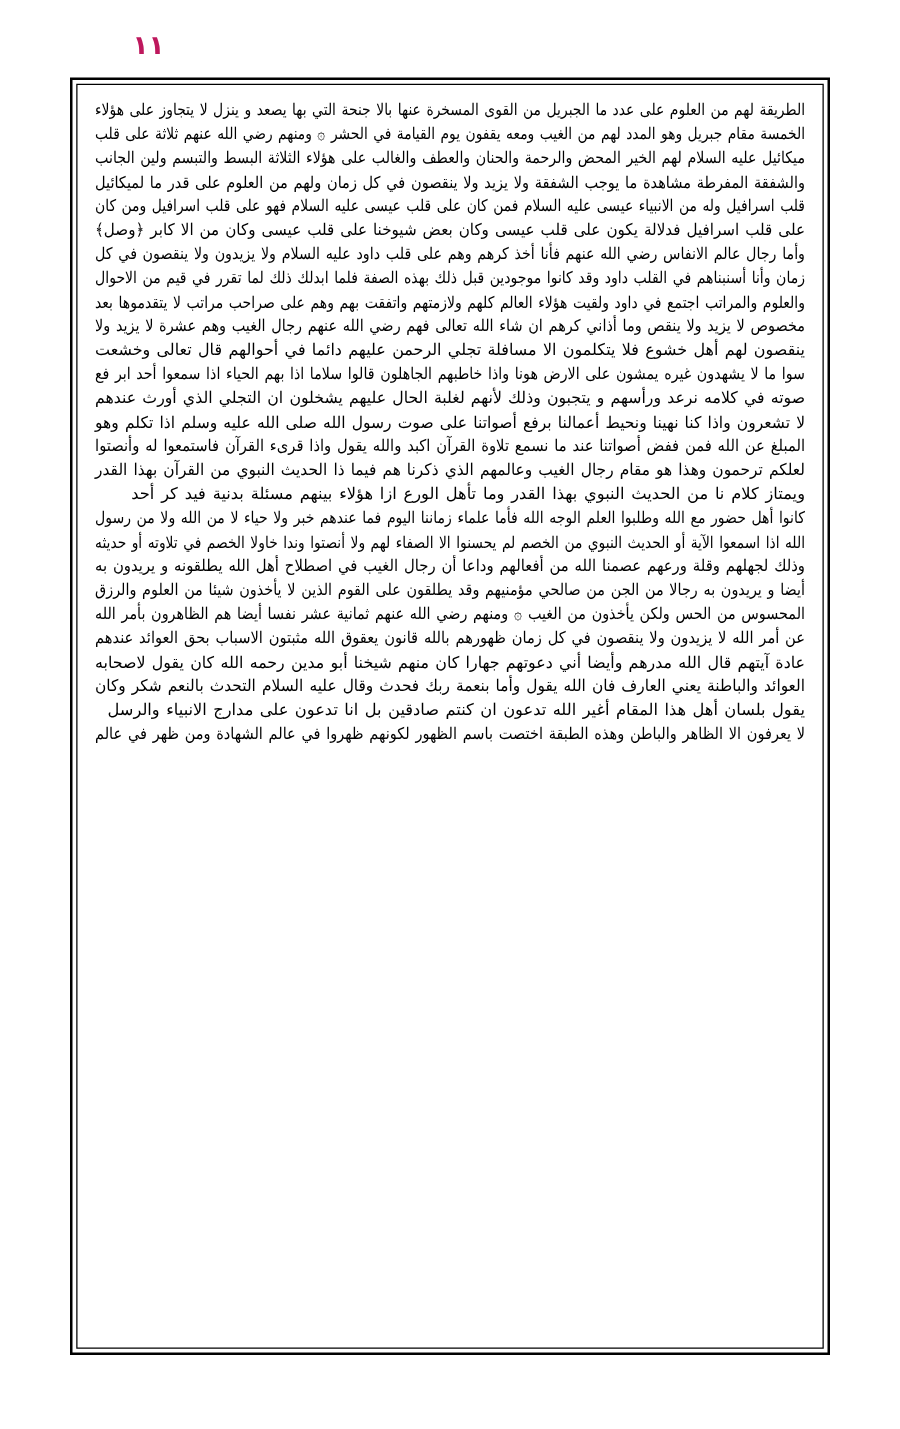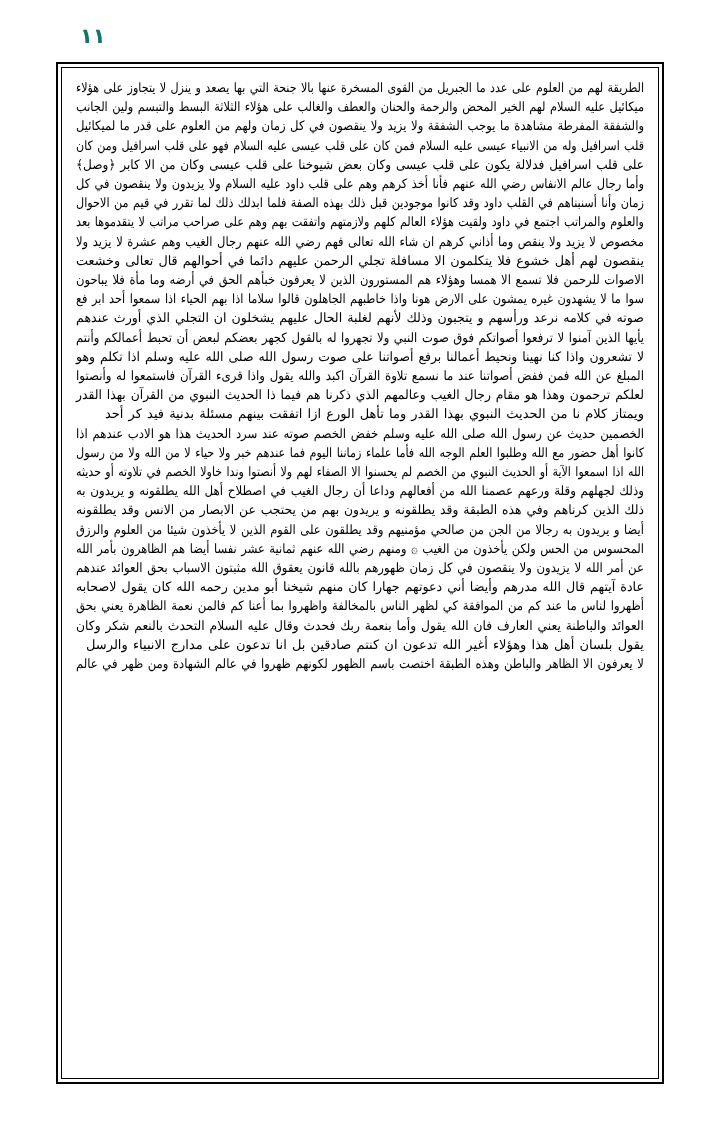--- a/index.html
+++ b/index.html
@@ -22,26 +22,26 @@
     position: relative;
     box-sizing: border-box;
     padding: 0;
     background: #ffffff;
   }
 
   
   .page-number {
     position: absolute;
     top: 24px;
-    left: 80px;
+    left: 106px;
     font-size: 21px;
     font-weight: bold;
     letter-spacing: 1px;
     direction: rtl;
-    color: #0f766e;
+    color: #be185d;
     text-align: right;
   }
 
   
   .frame-outer {
     position: absolute;
     top: 62px;
     left: 56px;
     width: 608px;
     height: 1022px;
@@ -99,45 +99,41 @@
 <div class="page">
 
   <div class="page-number">١١</div>
 
   <div class="frame-outer">
     <div class="frame-inner"></div>
   </div>
 
   <div class="text-body" id="body-text">
       <div class="line"><span style="white-space: nowrap; display: inline-block; width: 664px; transform-origin: right center; transform: scaleX(0.8554);">الطريقة لهم من العلوم على عدد ما الجبريل من القوى المسخرة عنها بالا جنحة التي بها يصعد و ينزل لا يتجاوز على هؤلاء</span></div>
+      <div class="line"><span style="white-space: nowrap; display: inline-block; width: 668px; transform-origin: right center; transform: scaleX(0.8503);">الخمسة مقام جبريل وهو المدد لهم من الغيب ومعه يقفون يوم القيامة في الحشر ۞ ومنهم رضي الله عنهم ثلاثة على قلب</span></div>
       <div class="line"><span style="white-space: nowrap; display: inline-block; width: 650px; transform-origin: right center; transform: scaleX(0.8738);">ميكائيل عليه السلام لهم الخير المحض والرحمة والحنان والعطف والغالب على هؤلاء الثلاثة البسط والتبسم ولين الجانب</span></div>
       <div class="line"><span style="white-space: nowrap; display: inline-block; width: 635px; transform-origin: right center; transform: scaleX(0.8945);">والشفقة المفرطة مشاهدة ما يوجب الشفقة ولا يزيد ولا ينقصون في كل زمان ولهم من العلوم على قدر ما لميكائيل</span></div>
       <div class="line"><span style="white-space: nowrap; display: inline-block; width: 665px; transform-origin: right center; transform: scaleX(0.8541);">قلب اسرافيل وله من الانبياء عيسى عليه السلام فمن كان على قلب عيسى عليه السلام فهو على قلب اسرافيل ومن كان</span></div>
       <div class="line"><span style="white-space: nowrap; display: inline-block; width: 609px; transform-origin: right center; transform: scaleX(0.9327);">على قلب اسرافيل فدلالة يكون على قلب عيسى وكان بعض شيوخنا على قلب عيسى وكان من الا كابر ﴿وصل﴾</span></div>
       <div class="line"><span style="white-space: nowrap; display: inline-block; width: 647px; transform-origin: right center; transform: scaleX(0.8779);">وأما رجال عالم الانفاس رضي الله عنهم فأنا أخذ كرهم وهم على قلب داود عليه السلام ولا يزيدون ولا ينقصون في كل</span></div>
       <div class="line"><span style="white-space: nowrap; display: inline-block; width: 657px; transform-origin: right center; transform: scaleX(0.8645);">زمان وأنا أسنبناهم في القلب داود وقد كانوا موجودين قبل ذلك بهذه الصفة فلما ابدلك ذلك لما تقرر في قيم من الاحوال</span></div>
       <div class="line"><span style="white-space: nowrap; display: inline-block; width: 659px; transform-origin: right center; transform: scaleX(0.8619);">والعلوم والمراتب اجتمع في داود ولقيت هؤلاء العالم كلهم ولازمتهم واتفقت بهم وهم على صراحب مراتب لا يتقدموها بعد</span></div>
       <div class="line"><span style="white-space: nowrap; display: inline-block; width: 639px; transform-origin: right center; transform: scaleX(0.8889);">مخصوص لا يزيد ولا ينقص وما أذاني كرهم ان شاء الله تعالى فهم رضي الله عنهم رجال الغيب وهم عشرة لا يزيد ولا</span></div>
       <div class="line"><span style="white-space: nowrap; display: inline-block; width: 578px; transform-origin: right center; transform: scaleX(0.9827);">ينقصون لهم أهل خشوع فلا يتكلمون الا مسافلة تجلي الرحمن عليهم دائما في أحوالهم قال تعالى وخشعت</span></div>
-      <div class="line"><span style="white-space: nowrap; display: inline-block; width: 639px; transform-origin: right center; transform: scaleX(0.8889);">الاصوات للرحمن فلا تسمع الا همسا وهؤلاء هم المستورون الذين لا يعرفون خبأهم الحق في أرضه وما مأة فلا يباحون</span></div>
       <div class="line"><span style="white-space: nowrap; display: inline-block; width: 649px; transform-origin: right center; transform: scaleX(0.8752);">سوا ما لا يشهدون غيره يمشون على الارض هونا واذا خاطبهم الجاهلون قالوا سلاما اذا بهم الحياء اذا سمعوا أحد ابر فع</span></div>
       <div class="line"><span style="white-space: nowrap; display: inline-block; width: 587px; transform-origin: right center; transform: scaleX(0.9676);">صوته في كلامه نرعد ورأسهم و يتجبون وذلك لأنهم لغلبة الحال عليهم يشخلون ان التجلي الذي أورث عندهم</span></div>
-      <div class="line"><span style="white-space: nowrap; display: inline-block; width: 635px; transform-origin: right center; transform: scaleX(0.8945);">يأيها الذين آمنوا لا ترفعوا أصواتكم فوق صوت النبي ولا تجهروا له بالقول كجهر بعضكم لبعض أن تحبط أعمالكم وأنتم</span></div>
       <div class="line"><span style="white-space: nowrap; display: inline-block; width: 594px; transform-origin: right center; transform: scaleX(0.9562);">لا تشعرون واذا كنا نهينا ونحيط أعمالنا برفع أصواتنا على صوت رسول الله صلى الله عليه وسلم اذا تكلم وهو</span></div>
       <div class="line"><span style="white-space: nowrap; display: inline-block; width: 626px; transform-origin: right center; transform: scaleX(0.9073);">المبلغ عن الله فمن ففض أصواتنا عند ما نسمع تلاوة القرآن اكبد والله يقول واذا قرىء القرآن فاستمعوا له وأنصتوا</span></div>
       <div class="line"><span style="white-space: nowrap; display: inline-block; width: 598px; transform-origin: right center; transform: scaleX(0.9498);">لعلكم ترحمون وهذا هو مقام رجال الغيب وعالمهم الذي ذكرنا هم فيما ذا الحديث النبوي من القرآن بهذا القدر</span></div>
-      <div class="line"><span style="white-space: nowrap; display: inline-block; width: 539px; transform-origin: right center; transform: scaleX(1);">ويمتاز كلام نا من الحديث النبوي بهذا القدر وما تأهل الورع ازا اتفقت بينهم مسئلة بدنية فيد كر أحد</span></div>
-      <div class="line"><span style="white-space: nowrap; display: inline-block; width: 629px; transform-origin: right center; transform: scaleX(0.903);">الخصمين حديث عن رسول الله صلى الله عليه وسلم خفض الخصم صوته عند سرد الحديث هذا هو الادب عندهم اذا</span></div>
+      <div class="line"><span style="white-space: nowrap; display: inline-block; width: 539px; transform-origin: right center; transform: scaleX(1);">ويمتاز كلام نا من الحديث النبوي بهذا القدر وما تأهل الورع ازا هؤلاء بينهم مسئلة بدنية فيد كر أحد</span></div>
       <div class="line"><span style="white-space: nowrap; display: inline-block; width: 657px; transform-origin: right center; transform: scaleX(0.8645);">كانوا أهل حضور مع الله وطلبوا العلم الوجه الله فأما علماء زماننا اليوم فما عندهم خبر ولا حياء لا من الله ولا من رسول</span></div>
       <div class="line"><span style="white-space: nowrap; display: inline-block; width: 668px; transform-origin: right center; transform: scaleX(0.8503);">الله اذا اسمعوا الآية أو الحديث النبوي من الخصم لم يحسنوا الا الصفاء لهم ولا أنصتوا وندا خاولا الخصم في تلاوته أو حديثه</span></div>
       <div class="line"><span style="white-space: nowrap; display: inline-block; width: 622px; transform-origin: right center; transform: scaleX(0.9132);">وذلك لجهلهم وقلة ورعهم عصمنا الله من أفعالهم وداعا أن رجال الغيب في اصطلاح أهل الله يطلقونه و يريدون به</span></div>
-      <div class="line"><span style="white-space: nowrap; display: inline-block; width: 598px; transform-origin: right center; transform: scaleX(0.9498);">ذلك الذين كرناهم وفي هذه الطبقة وقد يطلقونه و يريدون بهم من يحتجب عن الابصار من الانس وقد يطلقونه</span></div>
       <div class="line"><span style="white-space: nowrap; display: inline-block; width: 642px; transform-origin: right center; transform: scaleX(0.8847);">أيضا و يريدون به رجالا من الجن من صالحي مؤمنيهم وقد يطلقون على القوم الذين لا يأخذون شيئا من العلوم والرزق</span></div>
       <div class="line"><span style="white-space: nowrap; display: inline-block; width: 643px; transform-origin: right center; transform: scaleX(0.8834);">المحسوس من الحس ولكن يأخذون من الغيب ۞ ومنهم رضي الله عنهم ثمانية عشر نفسا أيضا هم الظاهرون بأمر الله</span></div>
       <div class="line"><span style="white-space: nowrap; display: inline-block; width: 630px; transform-origin: right center; transform: scaleX(0.9016);">عن أمر الله لا يزيدون ولا ينقصون في كل زمان ظهورهم بالله قانون يعقوق الله مثبتون الاسباب بحق العوائد عندهم</span></div>
       <div class="line"><span style="white-space: nowrap; display: inline-block; width: 582px; transform-origin: right center; transform: scaleX(0.9759);">عادة آيتهم قال الله مدرهم وأيضا أني دعوتهم جهارا كان منهم شيخنا أبو مدين رحمه الله كان يقول لاصحابه</span></div>
-      <div class="line"><span style="white-space: nowrap; display: inline-block; width: 633px; transform-origin: right center; transform: scaleX(0.8973);">أظهروا لناس ما عند كم من الموافقة كي لظهر الناس بالمخالفة واظهروا بما أعنا كم فالمن نعمة الظاهرة يعني بحق</span></div>
       <div class="line"><span style="white-space: nowrap; display: inline-block; width: 600px; transform-origin: right center; transform: scaleX(0.9467);">العوائد والباطنة يعني العارف فان الله يقول وأما بنعمة ربك فحدث وقال عليه السلام التحدث بالنعم شكر وكان</span></div>
-      <div class="line"><span style="white-space: nowrap; display: inline-block; width: 558px; transform-origin: right center; transform: scaleX(1);">يقول بلسان أهل هذا وهؤلاء أغير الله تدعون ان كنتم صادقين بل انا تدعون على مدارج الانبياء والرسل</span></div>
+      <div class="line"><span style="white-space: nowrap; display: inline-block; width: 558px; transform-origin: right center; transform: scaleX(1);">يقول بلسان أهل هذا المقام أغير الله تدعون ان كنتم صادقين بل انا تدعون على مدارج الانبياء والرسل</span></div>
       <div class="line"><span style="white-space: nowrap; display: inline-block; width: 636px; transform-origin: right center; transform: scaleX(0.8931);">لا يعرفون الا الظاهر والباطن وهذه الطبقة اختصت باسم الظهور لكونهم ظهروا في عالم الشهادة ومن ظهر في عالم</span></div>
     </div>
 
 </div>
 
 </body></html>

